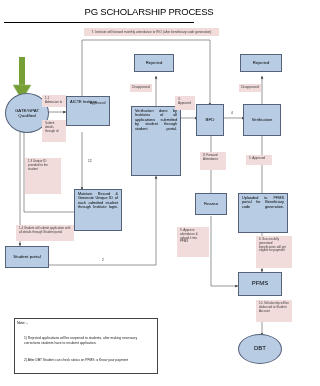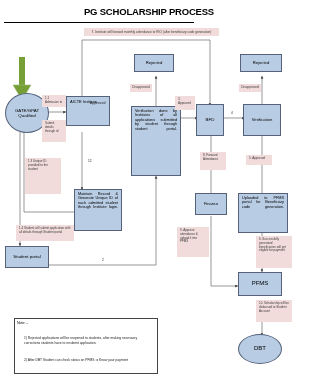--- a/index.html
+++ b/index.html
@@ -58,21 +58,21 @@
     align-items: flex-start;
     justify-content: flex-start;
   }
   .title {
     position: absolute;
     left: 0;
     top: 6px;
     width: 298px;
     text-align: center;
     font-size: 9.5px;
-    font-weight: bold;
+    font-weight: normal;
     letter-spacing: -0.2px;
     font-family: "Liberation Sans", sans-serif;
   }
   .title-rule {
     position: absolute;
     left: 4px;
     top: 22px;
     width: 190px;
     height: 1px;
     background: #000;

